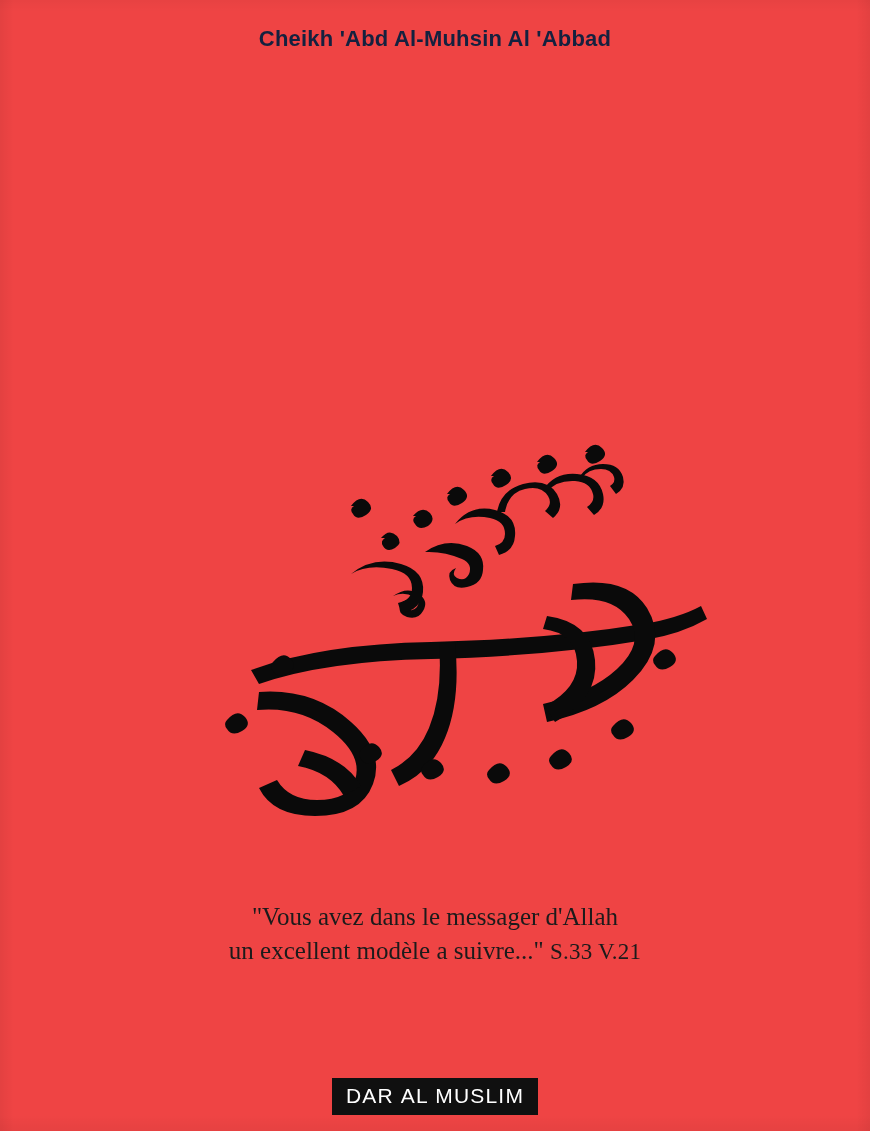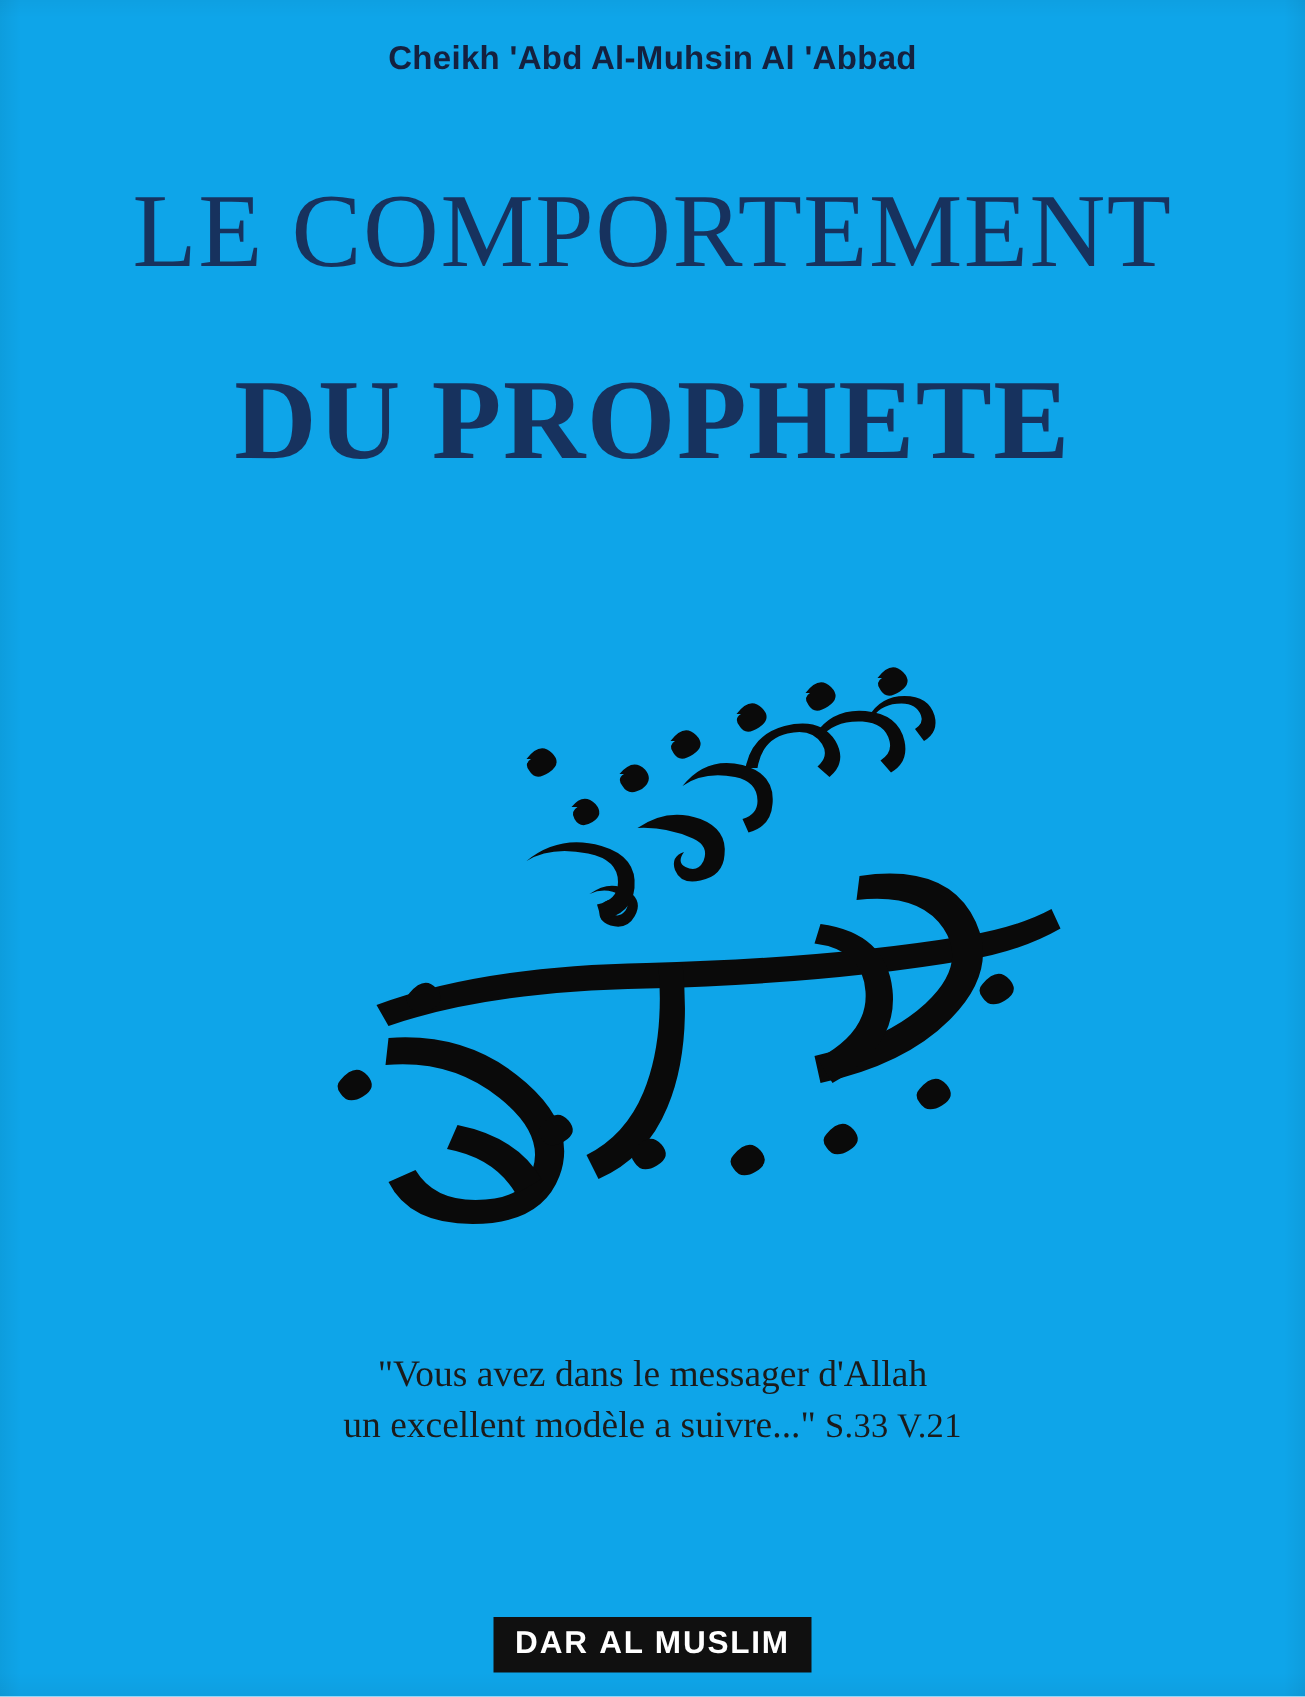--- a/index.html
+++ b/index.html
@@ -7,21 +7,21 @@
     padding: 0;
     background: #ffffff;
   }
   body {
     font-family: "Liberation Serif", serif;
   }
   .page {
     position: relative;
     width: 870px;
     height: 1131px;
-    background: #0ea5e9;
+    background: #ef4444;
     overflow: hidden;
   }
   
   .page::before {
     content: "";
     position: absolute;
     inset: 0;
     pointer-events: none;
     background:
       linear-gradient(90deg, rgba(0,0,0,0.05) 0px, rgba(0,0,0,0) 14px),
@@ -110,41 +110,37 @@
     top: 1078px;
     left: 0;
     width: 870px;
     display: flex;
     justify-content: center;
   }
   .publisher-badge {
     background: #101010;
     color: #ffffff;
     font-family: "Liberation Sans", sans-serif;
-    font-weight: 700;
+    font-weight: 400;
     font-size: 21px;
     letter-spacing: 1.2px;
     padding: 6px 14px 7px 14px;
     display: flex;
     gap: 7px;
     align-items: baseline;
   }
   .publisher-badge .p2 { color: #ffffff; }
 </style>
 </head>
 <body>
 
 <div class="page">
 
   <div class="author">Cheikh 'Abd Al-Muhsin Al 'Abbad</div>
 
-  <div class="title-block">
-    <div class="title-line1">LE COMPORTEMENT</div>
-    <div class="title-line2">DU PROPHETE</div>
-  </div>
 
   <div class="calligraphy">
     <span class="calligraphy-text">محمد صلى الله عليه وسلم</span>
     <svg width="560" height="400" viewBox="0 0 560 400" aria-hidden="true">
       <g fill="#0a0a0a">
 
         <path d="M238 176 q14 -10 26 -2 q10 7 4 17 q-5 9 -16 6 q-9 -3 -7 -11 q2 -7 10 -6 q-6 4 -3 8 q5 5 10 -1 q4 -6 -3 -10 q-10 -6 -21 -1z"></path>
         <path d="M270 132 q20 -14 42 -6 q18 7 16 24 q-1 14 -16 17 q-13 3 -17 -7 q-3 -9 6 -12 q-5 7 1 10 q8 4 12 -4 q4 -10 -7 -15 q-18 -8 -37 -7z"></path>
         <path d="M300 104 q16 -20 40 -14 q22 6 20 26 q-1 15 -16 19 l-4 -9 q10 -3 10 -12 q0 -13 -15 -16 q-21 -4 -35 6z"></path>
         <path d="M196 154 q22 -18 50 -10 q24 7 22 28 q-2 18 -22 21 l-3 -10 q14 -3 14 -15 q0 -15 -20 -19 q-25 -5 -41 5z"></path>

